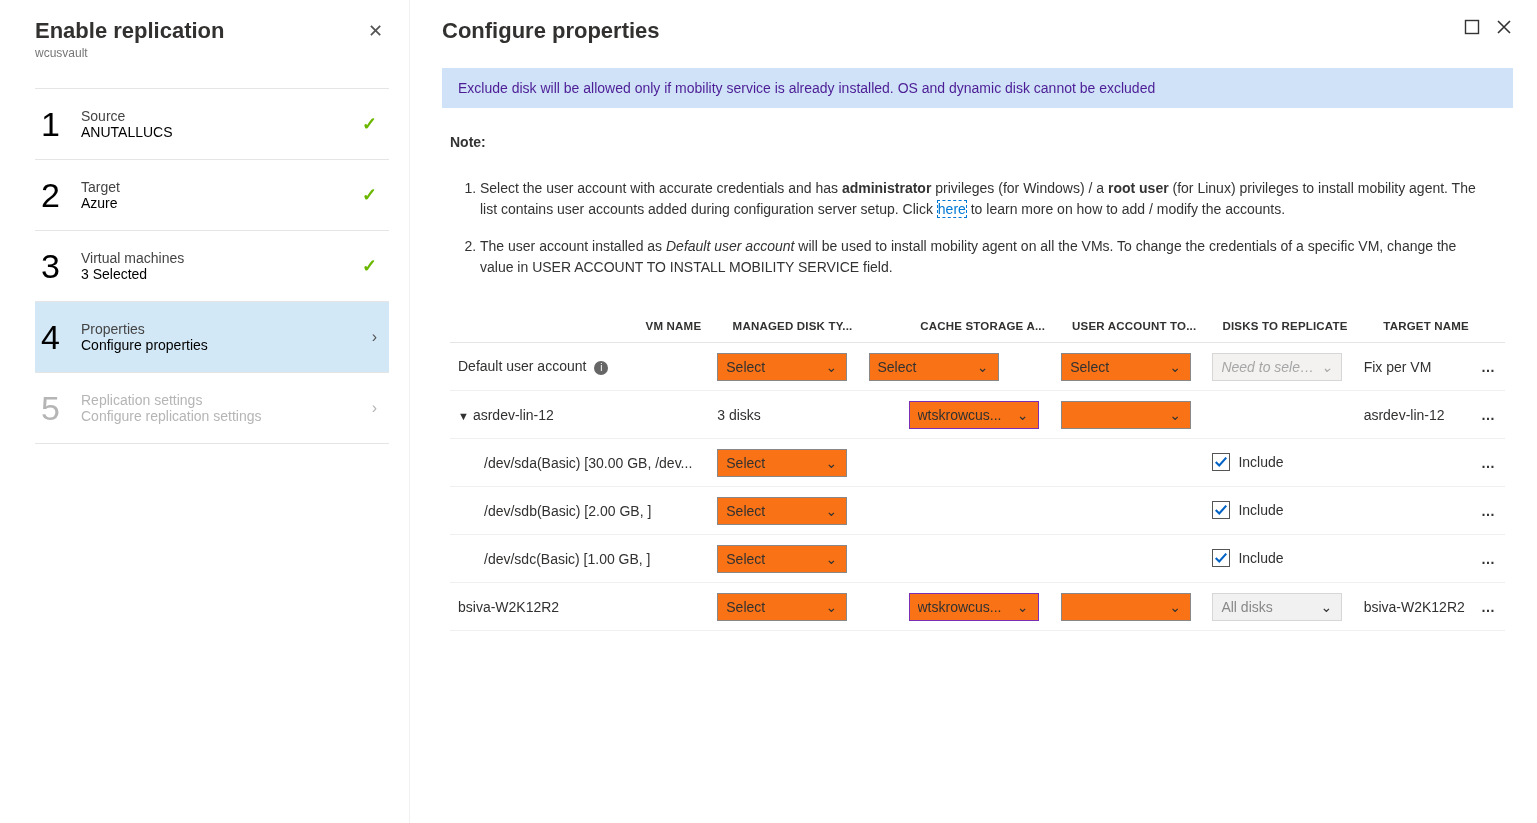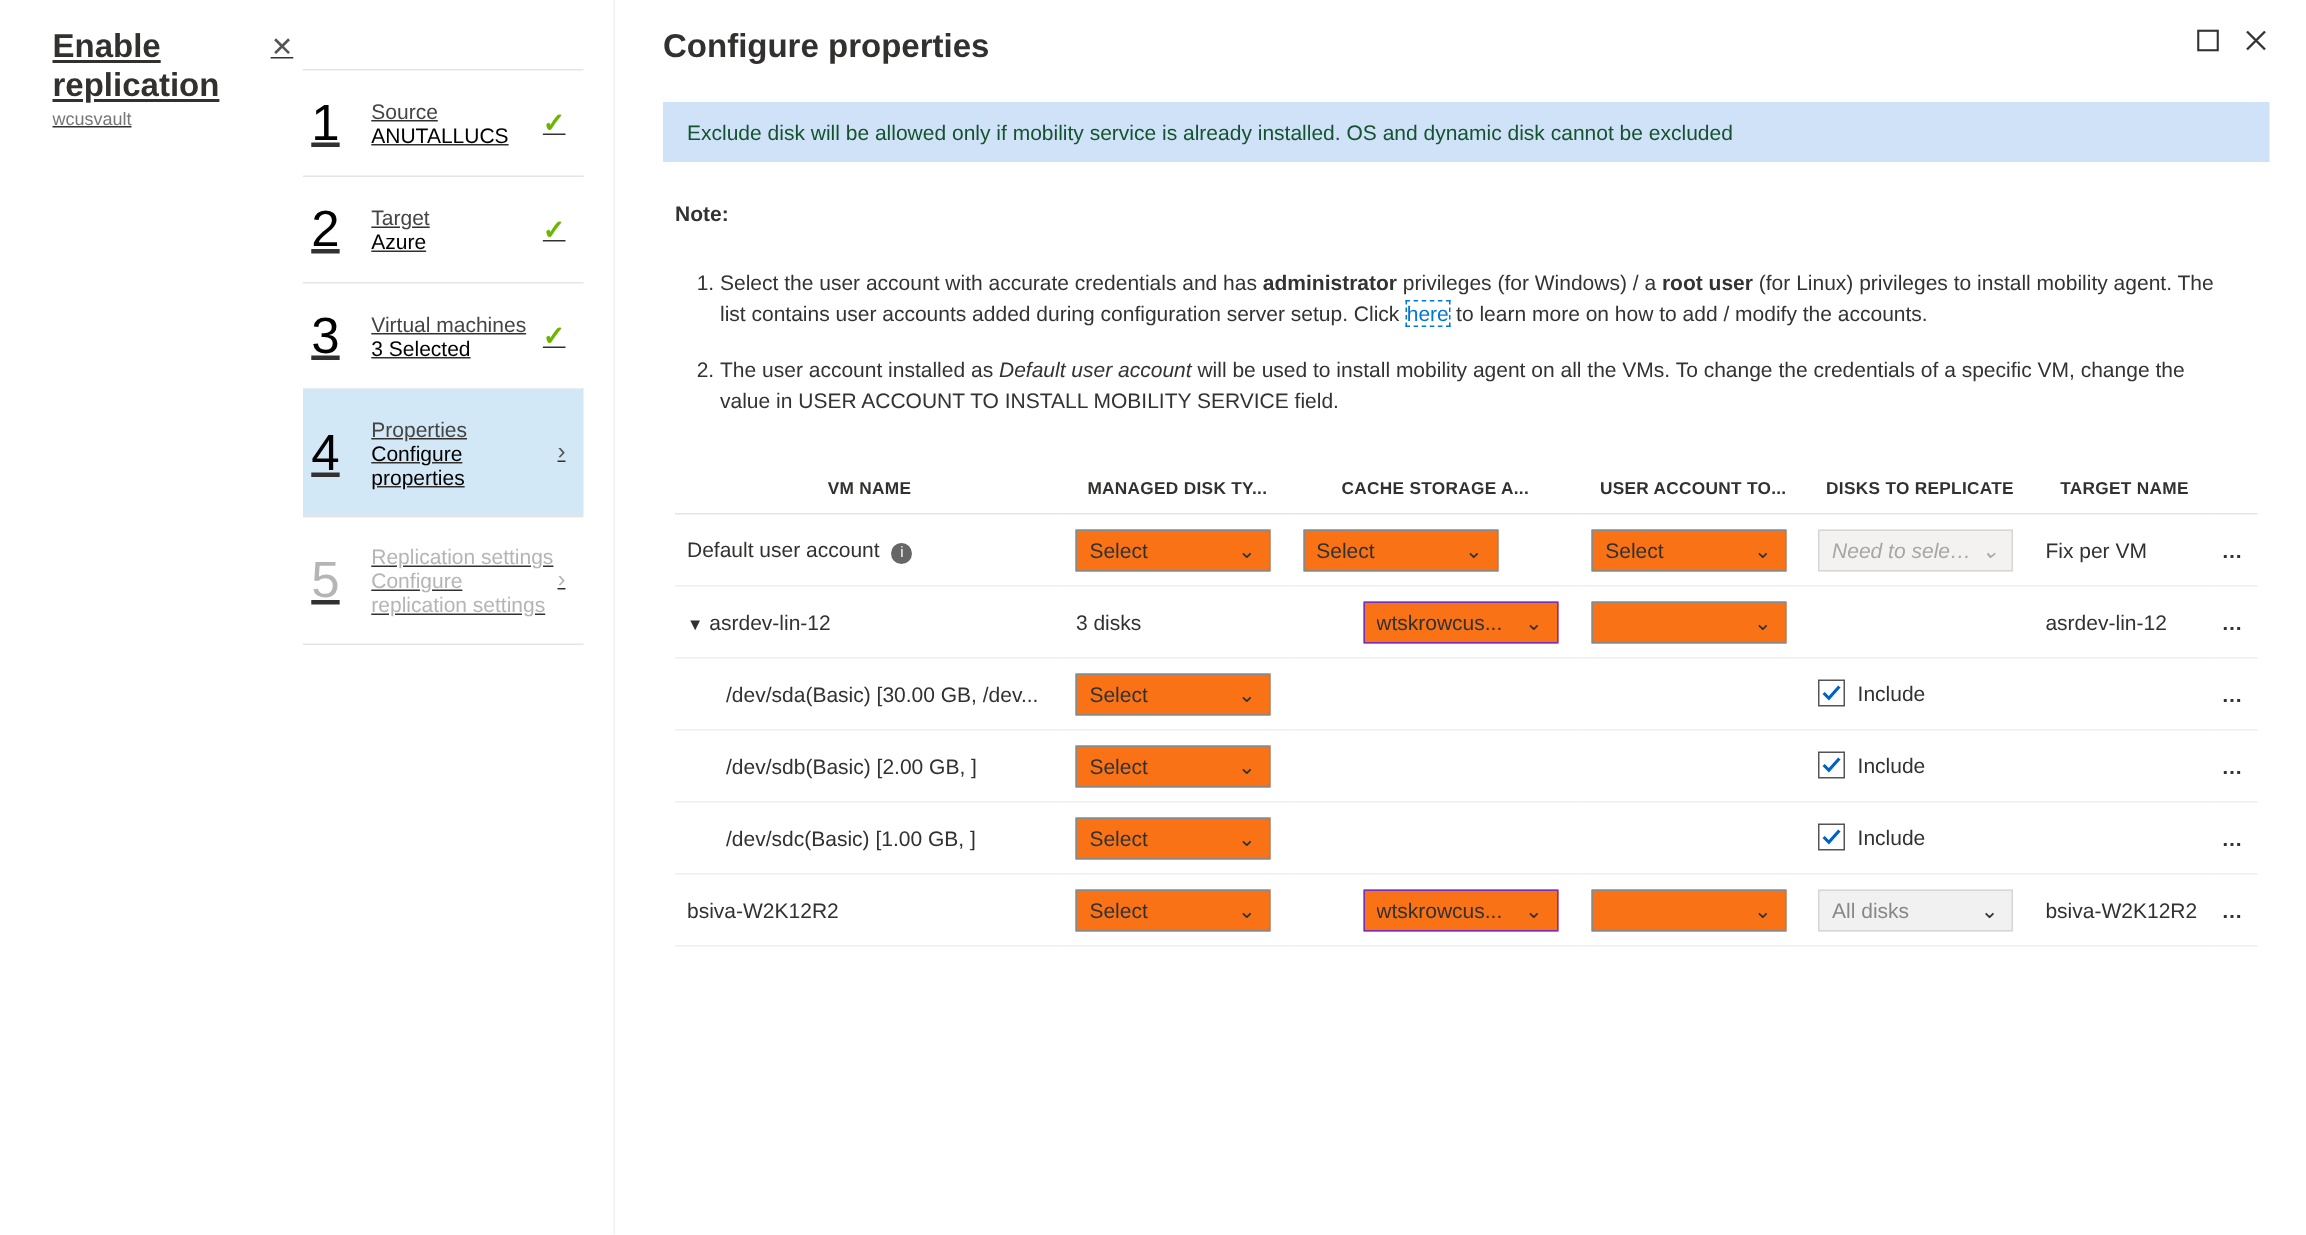--- a/index.html
+++ b/index.html
@@ -1,18 +1,18 @@
 <!DOCTYPE html>
 <html><head>
 <meta charset="utf-8">
 <style>
   * { box-sizing: border-box; margin: 0; padding: 0; }
   body { font-family: "Segoe UI", Arial, sans-serif; font-size: 14px; color: #323130; background: #fff; }
   .layout { display: flex; height: 823px; width: 1537px; }
-  .sidebar { width: 410px; border-right: 1px solid #f0f0f0; padding: 18px 20px 0 35px; display: flex; flex-direction: row; text-decoration: underline; }
+  .sidebar { width: 410px; border-right: 1px solid #f0f0f0; padding: 18px 20px 0 35px; display: flex; flex-direction: column; }
   .sb-header { display: flex; justify-content: space-between; align-items: flex-start; }
   .sb-title { font-size: 22px; font-weight: 600; }
   .sb-sub { font-size: 12px; color: #767676; margin-top: 2px; }
   .sb-close { font-size: 18px; color: #555; cursor: pointer; padding: 2px 6px; }
   .steps { margin-top: 28px; }
   .step { display: flex; align-items: center; padding: 18px 0 18px 0; border-top: 1px solid #e5e5e5; position: relative; cursor: pointer; }
   .step:last-child { border-bottom: 1px solid #e5e5e5; }
   .step-num { font-size: 34px; font-weight: 300; width: 46px; color: #000; line-height: 1; padding-left: 6px; }
   .step-lines { flex: 1; }
   .step-label { font-size: 14px; color: #444; }
@@ -23,31 +23,31 @@
   .step.disabled .step-arrow { color: #b5b5b5; }
   .step-check { color: #6bb700; font-size: 18px; padding-right: 12px; font-weight: 700; }
 
   .main { flex: 1; padding: 18px 24px 0 32px; overflow: hidden; }
   .main-hdr { display: flex; justify-content: space-between; align-items: flex-start; }
   .main-title { font-size: 22px; font-weight: 600; }
   .main-ctrls { display: flex; gap: 14px; }
   .ctrl-btn { width: 18px; height: 18px; display: flex; align-items: center; justify-content: center; cursor: pointer; color: #333; }
   .ctrl-btn svg { width: 16px; height: 16px; }
 
-  .info-bar { background: #cfe2f8; padding: 12px 16px; margin-top: 24px; font-size: 14px; color: #14532d; }
+  .info-bar { background: #cfe2f8; padding: 12px 16px; margin-top: 24px; font-size: 14px; color: #4c1d95; }
 
   .notes { margin: 26px 8px 0 8px; max-width: 1040px; color: #333; }
   .note-hdr { font-weight: 600; margin-bottom: 28px; }
   .notes ol { padding-left: 30px; }
   .notes li { margin-bottom: 16px; line-height: 1.5; }
   .lnk { color: #0078d4; border: 1px dashed #0078d4; text-decoration: none; }
 
   .table-wrap { margin: 32px 8px 0 8px; }
   table { width: 100%; border-collapse: collapse; }
-  th { text-align: center; font-size: 11.5px; font-weight: 600; color: #323130; padding: 10px 8px; border-bottom: 1px solid #e5e5e5; letter-spacing: 0.2px; }
+  th { text-align: right; font-size: 11.5px; font-weight: 600; color: #323130; padding: 10px 8px; border-bottom: 1px solid #e5e5e5; letter-spacing: 0.2px; }
   td { padding: 8px 8px; border-bottom: 1px solid #efefef; vertical-align: middle; height: 48px; font-size: 14px; }
   td.indent1 { padding-left: 34px; }
   .sel { display: flex; align-items: center; justify-content: space-between; width: 130px; height: 28px; border: 1px solid #8a8886; padding: 0 8px; cursor: pointer; background: #f97316; }
   .sel.accent { border: 1px solid #7b2fb5; margin-left: 40px; }
   .sel.disabled { background: #f3f2f1; color: #a6a6a6; border: 1px solid #d6d6d6; font-style: italic; }
   .sel.disabled2 { background: #f1f1f1; color: #888; border: 1px solid #d6d6d6; gap: 12px; }
   .sel .chev { width: 14px; text-align: center; color: #333; }
   .sel.disabled .chev { color: #aaa; }
   .info-ico { display:inline-block; width:14px; height:14px; border-radius:50%; background:#666; color:#fff; font-size:10px; text-align:center; line-height:14px; margin-left:4px; }
   .chk { display:inline-flex; align-items:center; gap:8px; }

